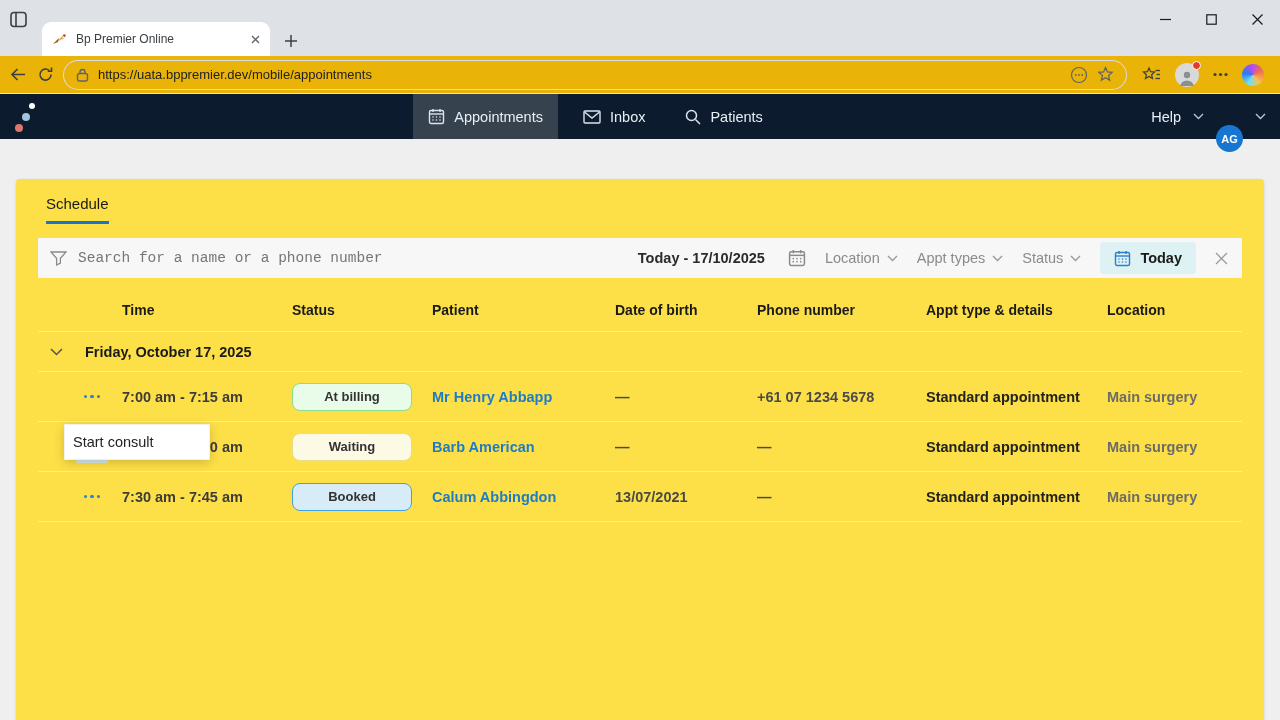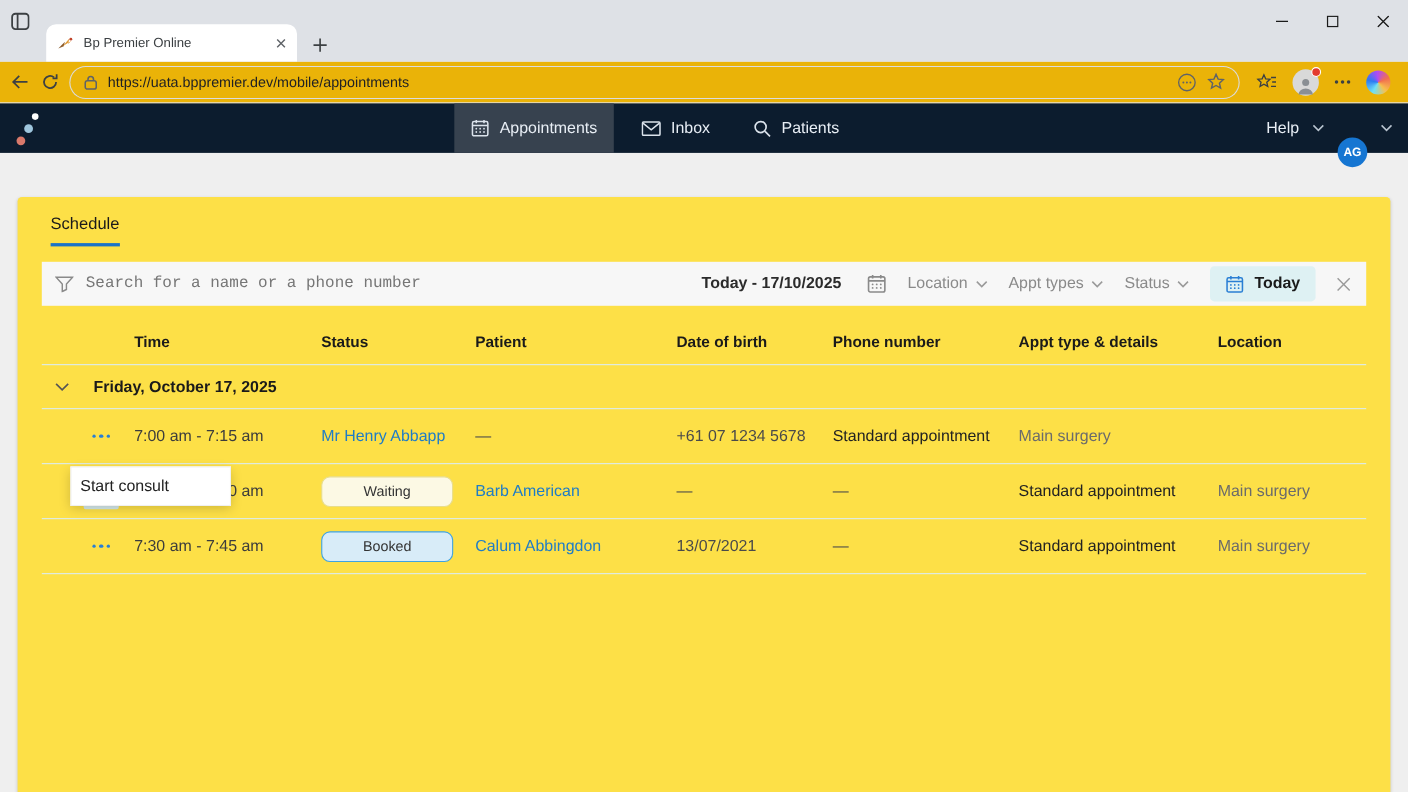--- a/index.html
+++ b/index.html
@@ -50,21 +50,21 @@
   .filter-right { display:flex; align-items:center; gap:19px; }
   .date-label { font-weight:bold; font-size:14.5px; color:#2b2b2b; margin-right:4px; }
   .filter-dd { display:flex; align-items:center; gap:7px; color:#8a8a8a; font-size:14.5px; cursor:pointer; }
   .today-btn { background:#def1f3; border:none; height:32px; padding:0 14px; display:flex; align-items:center; gap:9px; border-radius:4px; font-size:14.5px; font-weight:600; color:#1a1a1a; cursor:pointer; font-family:"Liberation Sans",sans-serif; }
   .clear-x { cursor:pointer; display:flex; align-items:center; }
 
   
   .grid { display:grid; grid-template-columns:84px 170px 140px 183px 142px 169px 181px 1fr; align-items:center; }
   .thead { height:44px; margin-top:10px; border-bottom:1px solid #dcedf0; font-weight:bold; font-size:14px; color:#1a1a1a; }
   .group-row { height:40px; display:flex; align-items:center; gap:22px; padding-left:12px; border-bottom:1px solid #dcedf0; font-weight:bold; font-size:14.5px; color:#1a1a1a; }
-  .row { height:50px; border-bottom:1px solid #dcedf0; font-size:14.5px; position:relative; }
+  .row { height:50px; border-bottom:1px solid #dcedf0; font-size:14.5px; position:relative;font-weight:bold; }
   .cell-menu { padding-left:38px; }
   .dots-btn { width:32px; height:32px; display:flex; align-items:center; justify-content:center; gap:3px; border-radius:2px; cursor:pointer; }
   .dots-btn i { width:3.5px; height:3.5px; border-radius:50%; background:#2a7fd4; }
   .dots-btn.hovered { background:#d5e9ea; }
   .t-time { color:#3c3c3c; }
   .badge { width:120px; height:28px; border:1px solid; border-radius:8px; display:flex; align-items:center; justify-content:center; font-size:13px; color:#333; }
   .badge.billing { background:#e9fbe9; border-color:#8bdc8b; }
   .badge.waiting { background:#fcf9e4; border-color:#e8dd8a; }
   .badge.booked  { background:#d8ecf8; border-color:#3fa3e0; }
   .t-patient { color:#1e7cc7; cursor:pointer; }
@@ -350,20 +350,23 @@
 
     <div class="grid row">
       <div class="cell-menu">
           <span class="dots-btn">
             <i></i>
             <i></i>
             <i></i>
           </span>
         </div>
       <div class="t-time">7:00 am - 7:15 am</div>
+      <div>
+          <span class="badge billing">At billing</span>
+        </div>
       <div class="t-patient">Mr Henry Abbapp</div>
       <div class="t-dob">—</div>
       <div class="t-phone">+61 07 1234 5678</div>
       <div class="t-appt">Standard appointment</div>
       <div class="t-loc">Main surgery</div>
     </div>
 
     <div class="grid row">
       <div class="cell-menu">
           <span class="dots-btn hovered">

